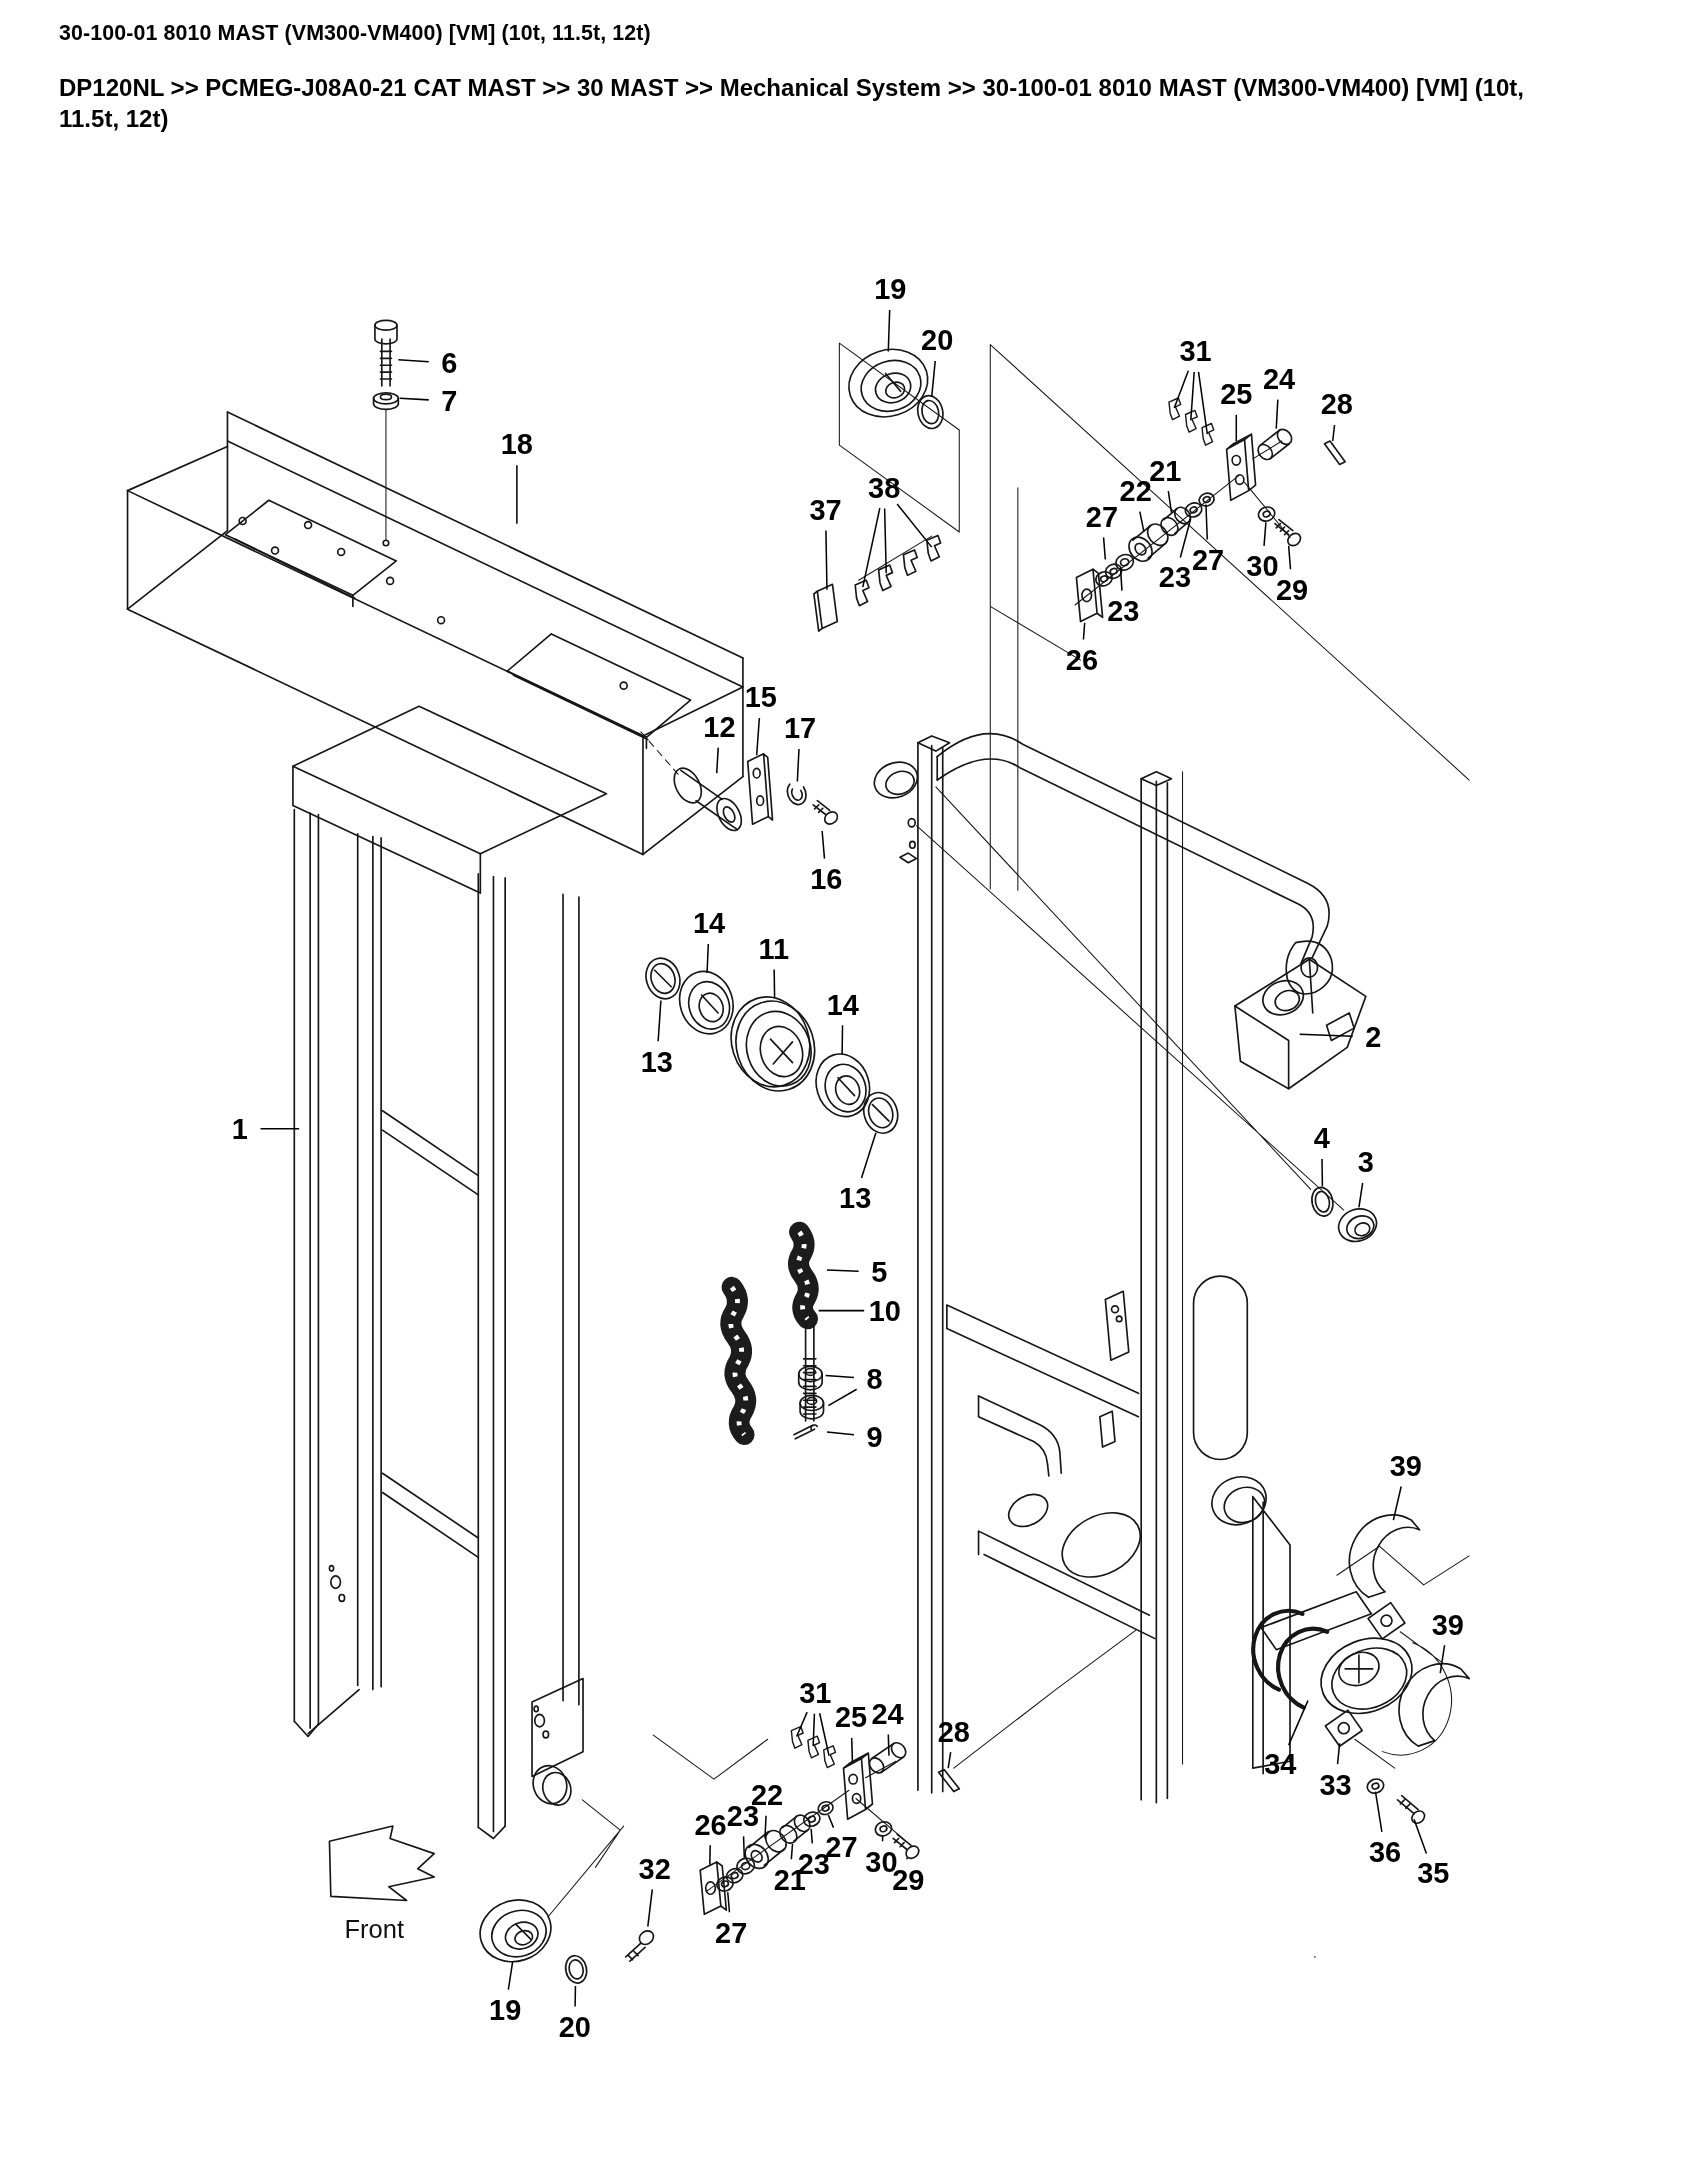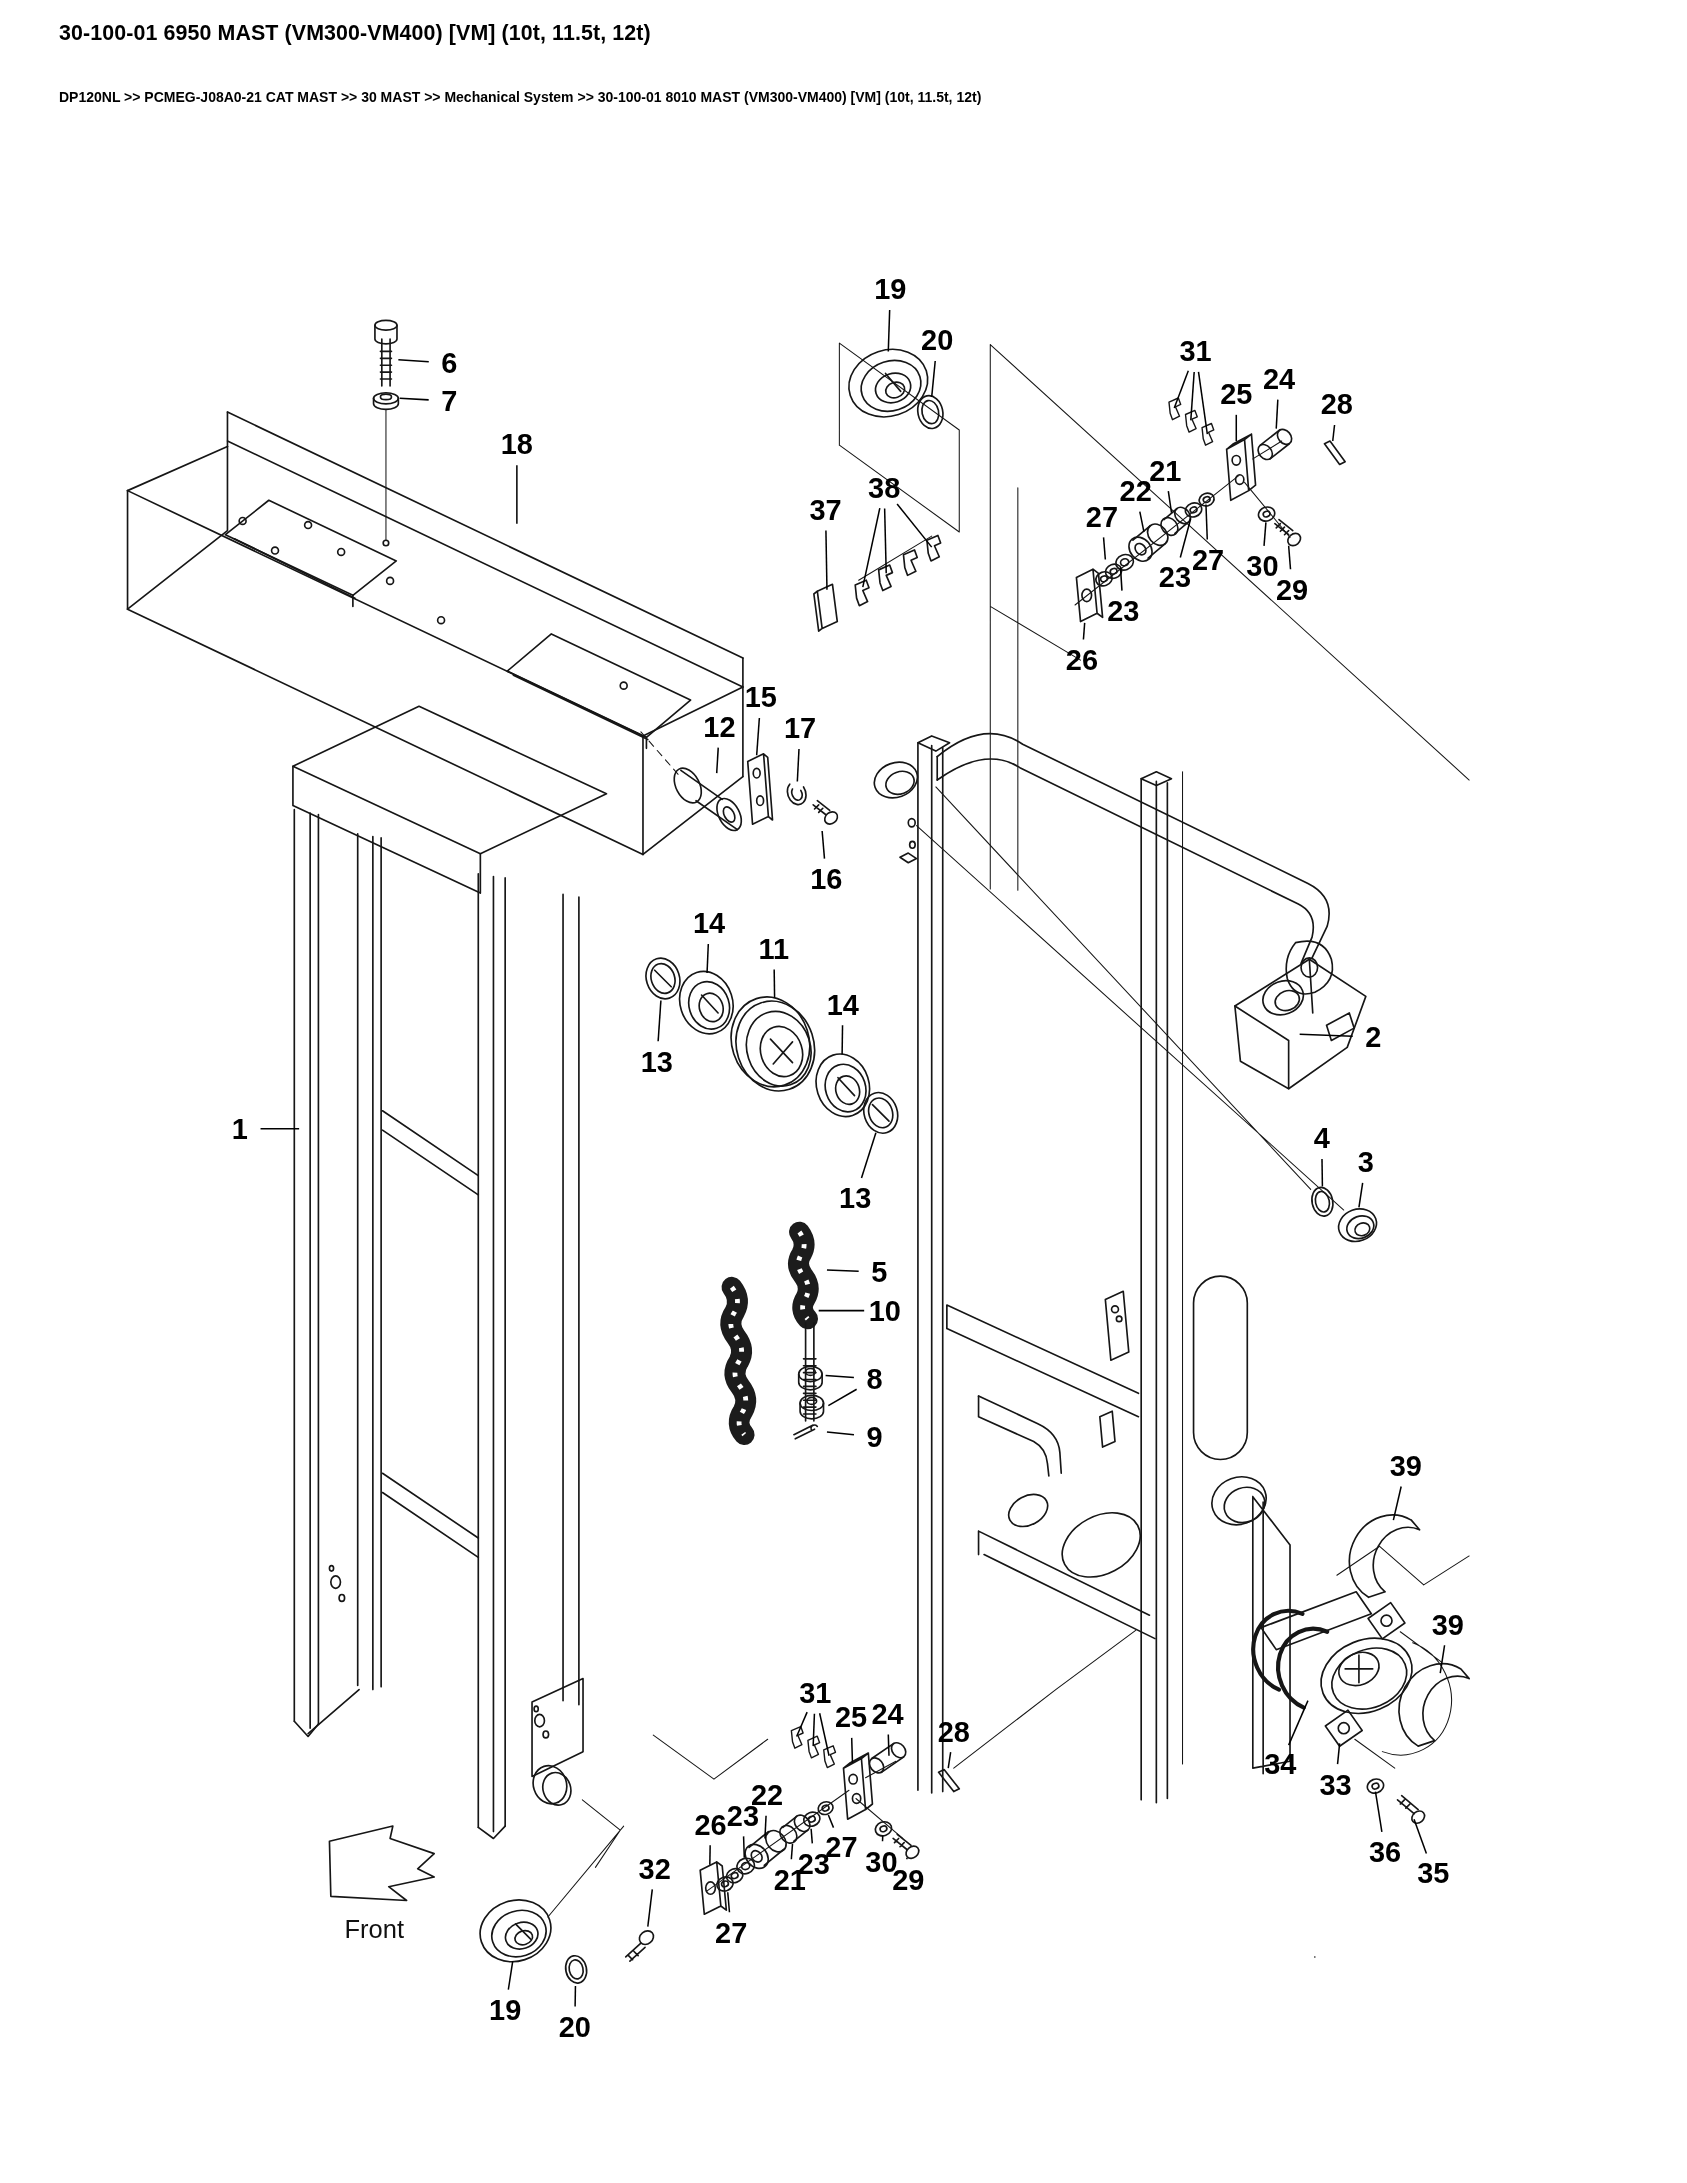--- a/index.html
+++ b/index.html
@@ -3,38 +3,38 @@
 <meta charset="utf-8">
 <style>
   * { margin:0; padding:0; box-sizing:border-box; }
   html,body { background:#ffffff; }
   body {
     width:1687px; height:2183px; position:relative; overflow:hidden;
     font-family:"Liberation Sans", sans-serif; color:#000;
   }
   .header { position:absolute; left:59px; top:20.7px; width:1544px; }
   .page-title { font-size:21.4px; font-weight:bold; letter-spacing:0.1px; }
-  .breadcrumb { margin-top:42px; font-size:14px; font-weight:bold; line-height:1.32; max-width:1523px; }
+  .breadcrumb { margin-top:26px; font-size:24px; font-weight:bold; line-height:1.32; max-width:1523px; }
   svg.diagram { position:absolute; left:0; top:0; width:1687px; height:2183px; }
   .art   { stroke:#161616; fill:none; stroke-width:2.4; stroke-linejoin:round; stroke-linecap:round; }
   .thin  { stroke-width:1.5; }
   .dash  { stroke-dasharray:10 8; }
   .chain { stroke:#1c1c1c; fill:none; stroke-width:30; stroke-linecap:round; }
   .chainlite { stroke:#ffffff; fill:none; stroke-width:7; stroke-dasharray:6 13; stroke-linecap:butt; }
   .leader { stroke:#000; stroke-width:2.2; fill:none; }
   text.callout { font-family:"Liberation Sans",sans-serif; font-weight:bold; font-size:42px; fill:#000;
                  text-anchor:middle; dominant-baseline:central; }
   text.front { font-family:"Liberation Sans",sans-serif; font-size:37px; fill:#111;
                text-anchor:middle; dominant-baseline:central; }
 </style>
 </head>
 <body>
 
 <div class="header">
-  <div class="page-title">30-100-01 6950 MAST (VM300-VM400) [VM] (10t, 11.5t, 12t)</div>
+  <div class="page-title">30-100-01 8010 MAST (VM300-VM400) [VM] (10t, 11.5t, 12t)</div>
   <div class="breadcrumb">DP120NL &gt;&gt; PCMEG-J08A0-21 CAT MAST &gt;&gt; 30 MAST &gt;&gt; Mechanical System &gt;&gt; 30-100-01 8010 MAST (VM300-VM400) [VM] (10t, 11.5t, 12t)</div>
 </div>
 
 <svg class="diagram" viewBox="0 0 2448 3168">
   <defs>
     <path id="clipGlyph" d="M-9,-17 L7,-24 L11,-13 L2,-9 L9,7 L-3,13 L-7,2 Z"></path>
   </defs>
 
   <g class="art">
     <path d="M330,598 L1078,955"></path>

